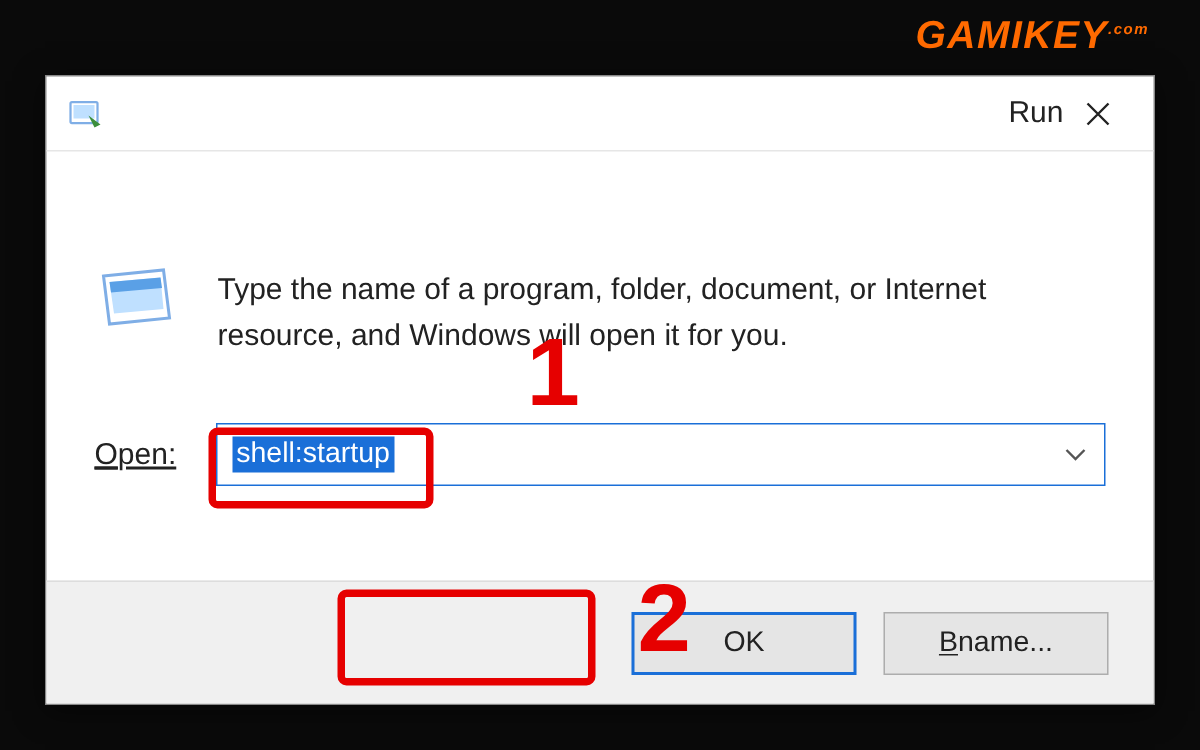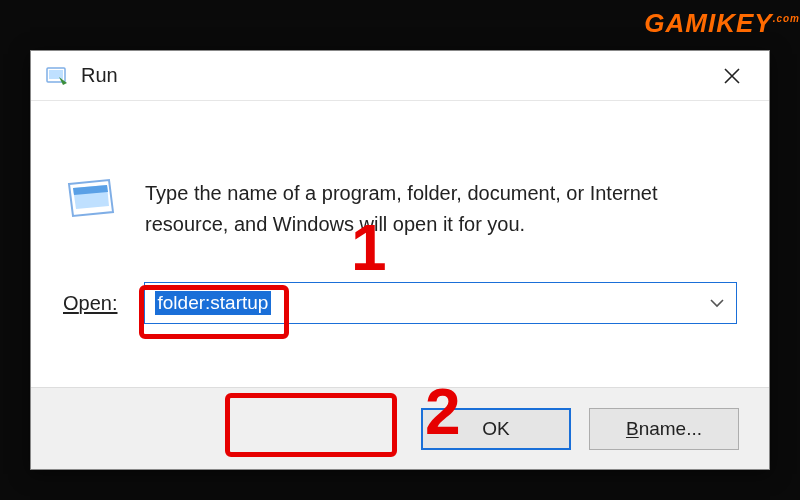--- a/index.html
+++ b/index.html
@@ -7,21 +7,21 @@
       width: 800px;
       height: 500px;
       background: #0a0a0a;
       font-family: 'Segoe UI', Tahoma, sans-serif;
       position: relative;
       overflow: hidden;
     }
     .watermark {
       position: absolute;
       top: 8px;
-      right: 0;
+      right: 34px;
       font-weight: 900;
       font-size: 26px;
       letter-spacing: 1px;
       color: #ff6a00;
       font-style: italic;
     }
     .watermark .sub {
       font-size: 10px;
       vertical-align: super;
       color: #ff6a00;
@@ -48,20 +48,21 @@
       height: 22px;
       margin-right: 12px;
       display: flex;
       align-items: center;
       justify-content: center;
     }
     .titlebar .title {
       font-size: 20px;
       color: #222;
       flex: 1;
+      text-align: right;
     }
     .close-btn {
       width: 46px;
       height: 40px;
       display: flex;
       align-items: center;
       justify-content: center;
       font-size: 22px;
       color: #222;
       cursor: pointer;
@@ -202,21 +203,21 @@
           <path d="M10 10 L44 7 L46 28 L13 31 Z" fill="#bfe0ff"></path>
           <path d="M10 10 L44 7 L45 14 L11 17 Z" fill="#5aa0e6"></path>
         </svg>
       </span>
       <p class="desc">Type the name of a program, folder, document, or Internet resource, and Windows will open it for you.</p>
     </div>
 
     <div class="open-row">
       <span class="open-label"><span style="text-decoration:underline">O</span>pen:</span>
       <div class="combo">
-        <span class="selected-text">folder:startup</span>
+        <span class="selected-text">shell:startup</span>
         <span class="chev">
           <svg width="14" height="10" viewBox="0 0 14 10">
               <path d="M1 2 L7 8 L13 2" fill="none" stroke="#555" stroke-width="1.6"></path>
             </svg>
         </span>
       </div>
     </div>
   </div>
 
   <div class="button-bar">

